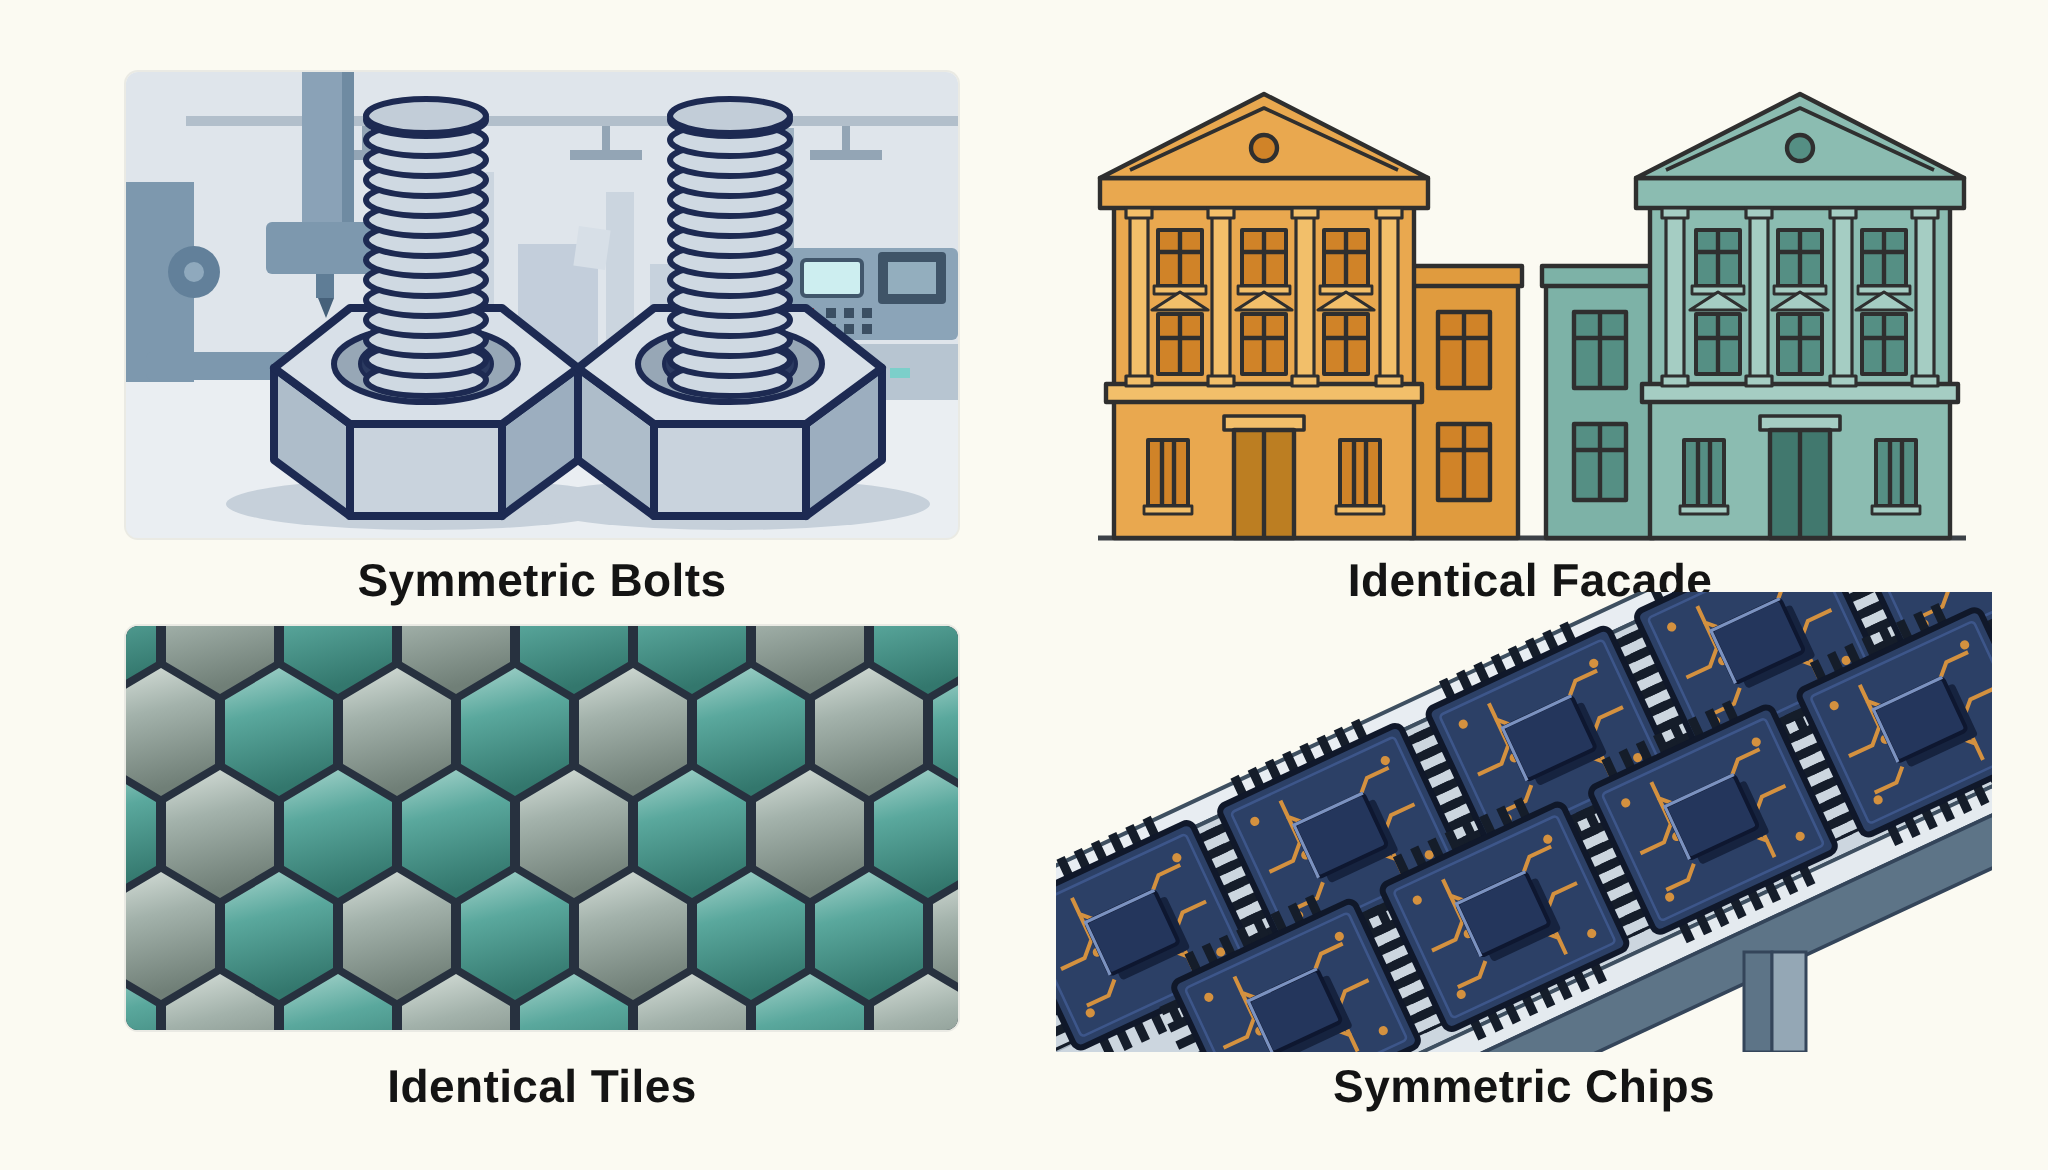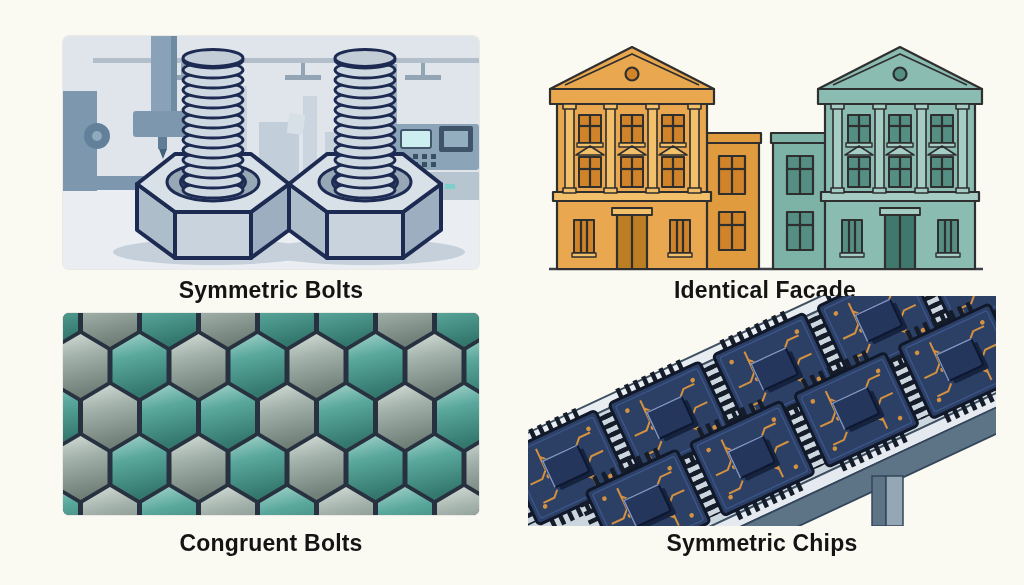--- a/index.html
+++ b/index.html
@@ -275,21 +275,21 @@
         <polygon points="-12,174 15,190 15,222 -12,238 -39,222 -39,190" fill="url(#gradT)"></polygon>
         <polygon points="47,174 74,190 74,222 47,238 20,222 20,190" fill="url(#gradG)"></polygon>
         <polygon points="106,174 133,190 133,222 106,238 79,222 79,190" fill="url(#gradT)"></polygon>
         <polygon points="165,174 192,190 192,222 165,238 138,222 138,190" fill="url(#gradG)"></polygon>
         <polygon points="224,174 251,190 251,222 224,238 197,222 197,190" fill="url(#gradT)"></polygon>
         <polygon points="283,174 310,190 310,222 283,238 256,222 256,190" fill="url(#gradG)"></polygon>
         <polygon points="342,174 369,190 369,222 342,238 315,222 315,190" fill="url(#gradT)"></polygon>
         <polygon points="401,174 428,190 428,222 401,238 374,222 374,190" fill="url(#gradG)"></polygon>
       </svg>
   </figure>
-  <figcaption class="caption" id="tiles-caption">Congruent Bolts</figcaption>
+  <figcaption class="caption" id="tiles-caption">Identical Tiles</figcaption>
 
   <figure class="panel" id="chips-panel">
     <svg viewBox="0 0 468 230" width="468" height="230">
       <defs>
         <g id="chip">
           <g stroke="#151d2a" stroke-width="13" stroke-dasharray="4.5 5">
             <line x1="-4" y1="8" x2="-4" y2="76"></line>
             <line x1="104" y1="8" x2="104" y2="76"></line>
             <line x1="12" y1="-4" x2="88" y2="-4"></line>
             <line x1="12" y1="84" x2="88" y2="84"></line>

